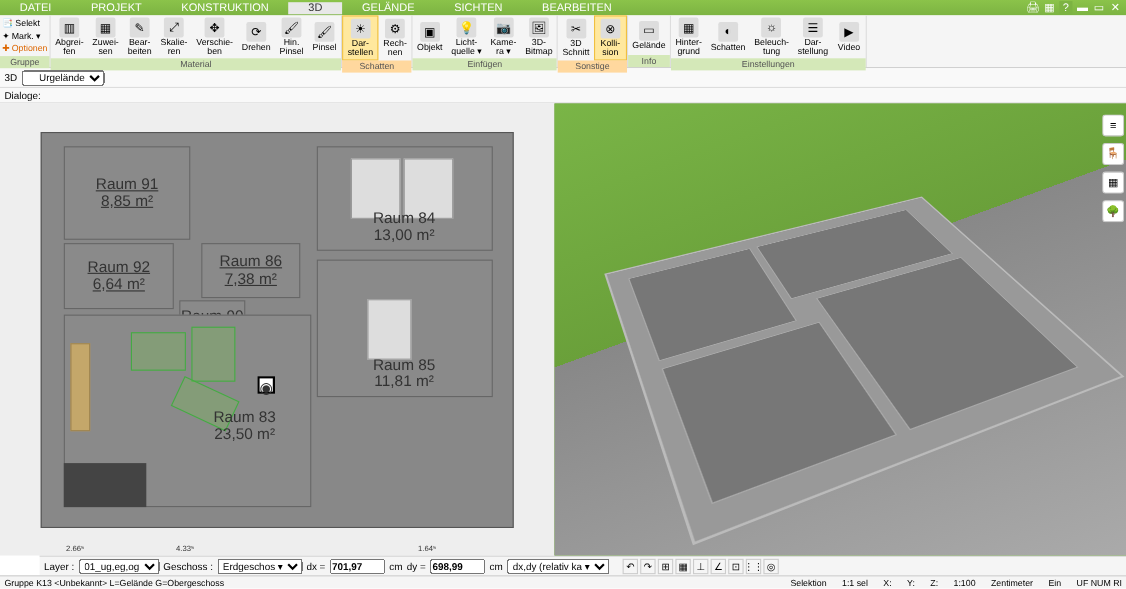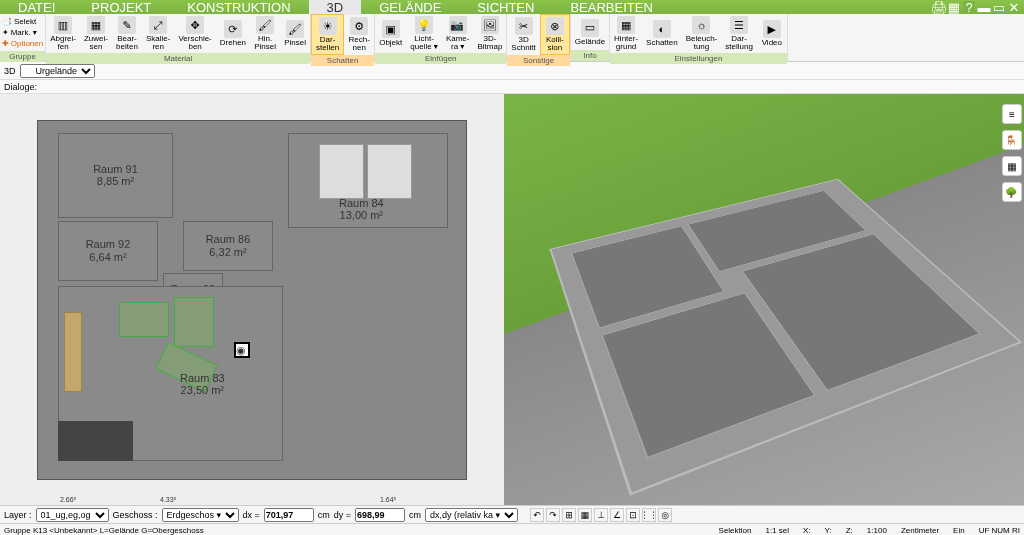--- a/index.html
+++ b/index.html
@@ -1,18 +1,18 @@
 <!DOCTYPE html>
 <html><head>
 <meta charset="utf-8">
 <style>
 * { margin: 0; padding: 0; box-sizing: border-box; font-family: Arial, sans-serif; }
 body { width: 1024px; height: 535px; overflow: hidden; background: #fff; font-size: 10px; }
 
-.menubar { height: 14px; background: linear-gradient(#8bc34a, #7cb342); display: flex; align-items: center; color: #fff; font-size: 13px; }
+.menubar { height: 14px; background: linear-gradient(#8bc34a, #7cb342); display: flex; align-items: center; color: #fff; font-size: 10px; }
 .menubar-item { padding: 0 18px; cursor: pointer; }
 .menubar-item.active { background: #e8e8e8; color: #333; }
 .menubar-right { margin-left: auto; display: flex; gap: 3px; padding-right: 4px; }
 .menubar-right span { width: 12px; height: 12px; display: flex; align-items: center; justify-content: center; }
 
 .ribbon { height: 48px; background: #f5f5f5; border-bottom: 1px solid #ccc; display: flex; }
 .ribbon-group { display: flex; flex-direction: column; border-right: 1px solid #ddd; }
 .ribbon-buttons { display: flex; flex: 1; }
 .ribbon-btn { display: flex; flex-direction: column; align-items: center; justify-content: center; padding: 2px 4px; cursor: pointer; min-width: 30px; }
 .ribbon-btn.active { background: #ffe89e; border: 1px solid #f0c040; }
@@ -27,31 +27,31 @@
 .subbar { height: 18px; background: #f9f9f9; border-bottom: 1px solid #ddd; display: flex; align-items: center; padding: 0 4px; font-size: 9px; gap: 4px; }
 .subbar select { font-size: 9px; height: 14px; padding-left: 11px; }
 .dialoge { height: 14px; background: #f9f9f9; border-bottom: 1px solid #ddd; padding: 0 4px; font-size: 9px; display: flex; align-items: center; }
 
 .main { display: flex; height: 411px; }
 .pane { position: relative; overflow: hidden; }
 .pane-left { width: 504px; background: #eee; display: flex; align-items: center; justify-content: center; }
 .pane-right { flex: 1; background: #6b9e3f; position: relative; }
 
 .floorplan { width: 430px; height: 360px; background: #888; position: relative; border: 1px solid #555; }
-.room { position: absolute; background: #8a8a8a; border: 1px solid #666; display: flex; flex-direction: column; align-items: center; justify-content: center; font-size: 11px; color: #333; }
+.room { position: absolute; background: #8a8a8a; border: 1px solid #666; display: flex; flex-direction: column; align-items: center; justify-content: center; font-size: 14px; color: #333; text-decoration: underline; }
 .room-label { text-align: center; line-height: 1.1; }
 .furniture { position: absolute; background: #c4a76a; border: 1px solid #9e8450; }
 .furniture.green { background: rgba(120,200,80,0.3); border: 1px solid #4a4; }
 .bed { background: #ddd; border: 1px solid #999; }
 .dim-label { position: absolute; font-size: 7px; color: #333; }
 
 .side-tools { position: absolute; right: 2px; top: 10px; display: flex; flex-direction: column; gap: 6px; }
 .side-tool { width: 20px; height: 20px; background: #fff; border: 1px solid #ccc; border-radius: 3px; display: flex; align-items: center; justify-content: center; cursor: pointer; }
 
-.bottombar { height: 18px; background: #f5f5f5; border-top: 1px solid #ccc; display: flex; align-items: center; padding: 0 4px; font-size: 9px; gap: 4px; }
+.bottombar { height: 18px; background: #f5f5f5; border-top: 1px solid #ccc; display: flex; align-items: center; padding: 0 4px; font-size: 9px; gap: 4px; margin-left: 36px; }
 .bottombar input { font-size: 9px; width: 50px; height: 14px; font-weight: bold; }
 .bottombar select { font-size: 9px; height: 14px; }
 .icon-strip { display: flex; gap: 2px; margin-left: 8px; }
 .icon-strip span { width: 14px; height: 14px; border: 1px solid #ccc; display: flex; align-items: center; justify-content: center; cursor: pointer; }
 
 .statusbar { height: 14px; background: #f5f5f5; border-top: 1px solid #ccc; display: flex; align-items: center; padding: 0 4px; font-size: 8px; justify-content: space-between; }
 .status-right { display: flex; gap: 14px; }
 
 .view3d { position: absolute; inset: 0; background: linear-gradient(160deg, #7ab547 0%, #6aa03a 40%, #888 40%, #aaa 100%); }
 .building3d { position: absolute; left: 15%; top: 8%; width: 70%; height: 80%; background: #999; transform: perspective(600px) rotateX(50deg) rotateZ(-25deg); border: 2px solid #bbb; }
@@ -229,32 +229,36 @@
       </div>
       <div class="room" style="left:250px;top:12px;width:160px;height:95px">
         <div class="furniture bed" style="left:30px;top:10px;width:45px;height:55px"></div>
         <div class="furniture bed" style="left:78px;top:10px;width:45px;height:55px"></div>
         <div class="room-label" style="position:absolute;bottom:5px;left:50px"><span>Raum 84</span><br><span>13,00 m²</span></div>
       </div>
       <div class="room" style="left:20px;top:100px;width:100px;height:60px">
         <div class="room-label"><span>Raum 92</span><br><span>6,64 m²</span></div>
       </div>
       <div class="room" style="left:145px;top:100px;width:90px;height:50px">
-        <div class="room-label"><span>Raum 86</span><br><span>6,32 m²</span></div>
+        <div class="room-label"><span>Raum 86</span><br><span>7,38 m²</span></div>
       </div>
       <div class="room" style="left:125px;top:152px;width:60px;height:45px">
         <div class="room-label"><span>Raum 90</span><br><span>2,07 m²</span></div>
+      </div>
+      <div class="room" style="left:250px;top:115px;width:160px;height:125px">
+        <div class="furniture bed" style="left:45px;top:35px;width:40px;height:55px"></div>
+        <div class="room-label" style="position:absolute;bottom:5px;left:50px"><span>Raum 85</span><br><span>11,81 m²</span></div>
       </div>
       <div class="room" style="left:20px;top:165px;width:225px;height:175px">
         <div class="furniture green" style="left:60px;top:15px;width:50px;height:35px"></div>
         <div class="furniture green" style="left:115px;top:10px;width:40px;height:50px"></div>
         <div class="furniture green" style="left:100px;top:65px;width:55px;height:30px;transform:rotate(25deg)"></div>
         <div class="furniture" style="left:5px;top:25px;width:18px;height:80px"></div>
         <div style="position:absolute;left:175px;top:55px;width:16px;height:16px;background:#fff;border:2px solid #000">◉</div>
-        <div class="room-label" style="position:absolute;top:85px;left:121px"><span>Raum 83</span><br><span>23,50 m²</span></div>
+        <div class="room-label" style="position:absolute;top:85px;left:135px"><span>Raum 83</span><br><span>23,50 m²</span></div>
       </div>
       <div style="position:absolute;left:20px;top:300px;width:75px;height:40px;background:#444"></div>
     </div>
     <div class="dim-label" style="bottom:2px;left:60px">2.66⁵</div>
     <div class="dim-label" style="bottom:2px;left:160px">4.33⁵</div>
     <div class="dim-label" style="bottom:2px;left:380px">1.64⁵</div>
   </div>
 
   <div class="pane pane-right">
     <div class="view3d">

